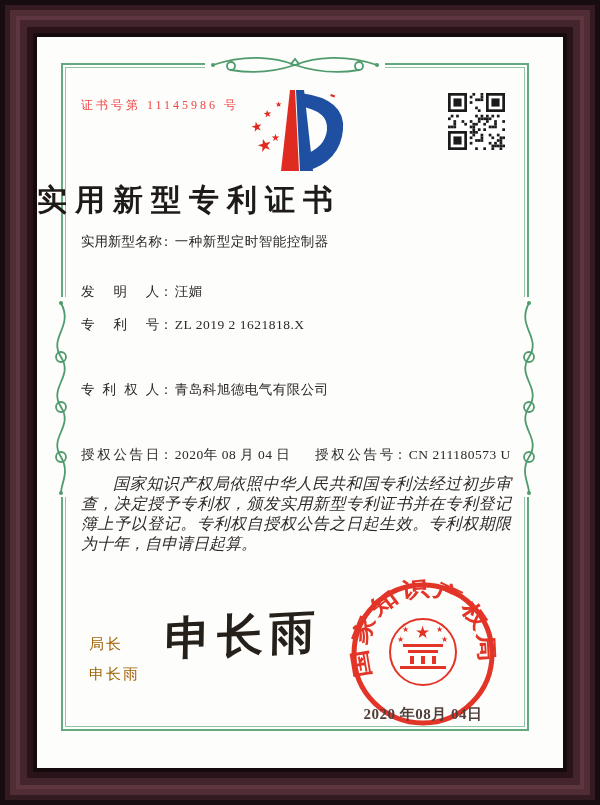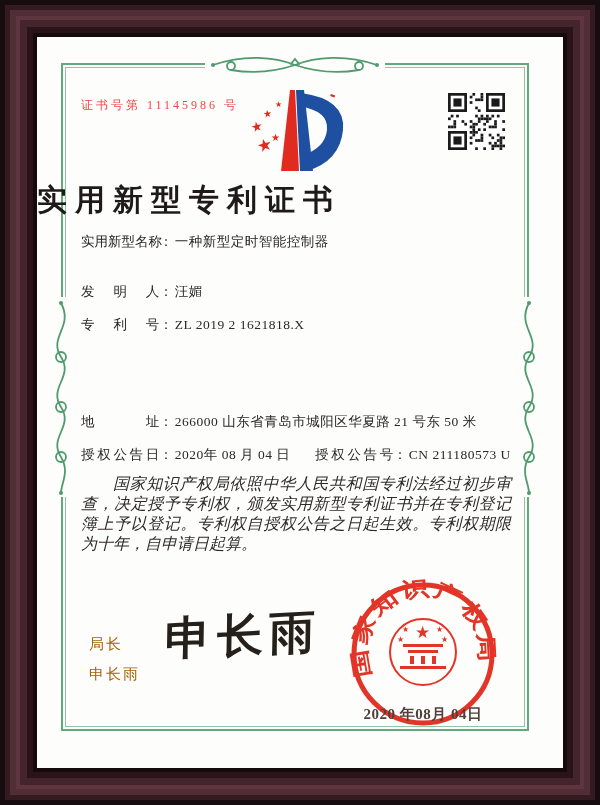--- a/index.html
+++ b/index.html
@@ -221,22 +221,22 @@
 
   <div class="row" style="top:196px">
     <span class="flabel">实用新型名称</span><span class="fsep">：</span><span class="fvalue">一种新型定时智能控制器</span>
   </div>
   <div class="row" style="top:246px">
     <span class="flabel">发明人</span><span class="fsep">：</span><span class="fvalue">汪媚</span>
   </div>
   <div class="row" style="top:279px">
     <span class="flabel">专利号</span><span class="fsep">：</span><span class="fvalue">ZL 2019 2 1621818.X</span>
   </div>
-  <div class="row" style="top:376px">
-    <span class="flabel">地址</span><span class="fsep">：</span><span class="fvalue">266000 山东省青岛市城阳区华夏路 21 号东 50 米</span>
+  <div class="row" style="top:344px">
+    <span class="flabel">专利权人</span><span class="fsep">：</span><span class="fvalue">青岛科旭德电气有限公司</span>
   </div>
   <div class="row" style="top:409px">
     <span>
       <span class="flabel">授权公告日</span><span class="fsep">：</span><span class="fvalue">2020年 08 月 04 日</span>
     </span>
     <span class="row2-second">
       <span class="flabel">授权公告号</span><span class="fsep">：</span><span class="fvalue">CN 211180573 U</span>
     </span>
   </div>
 

